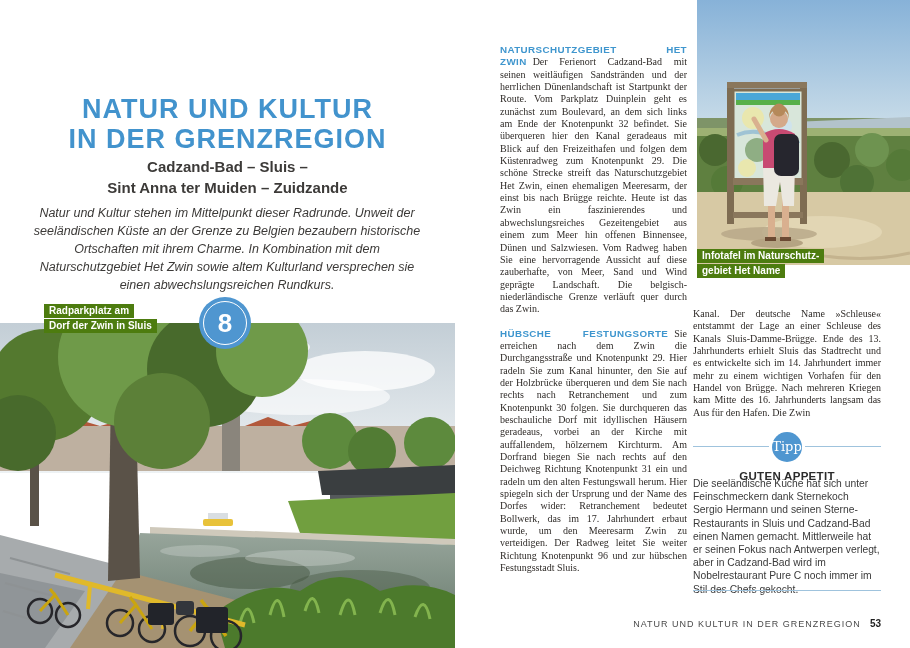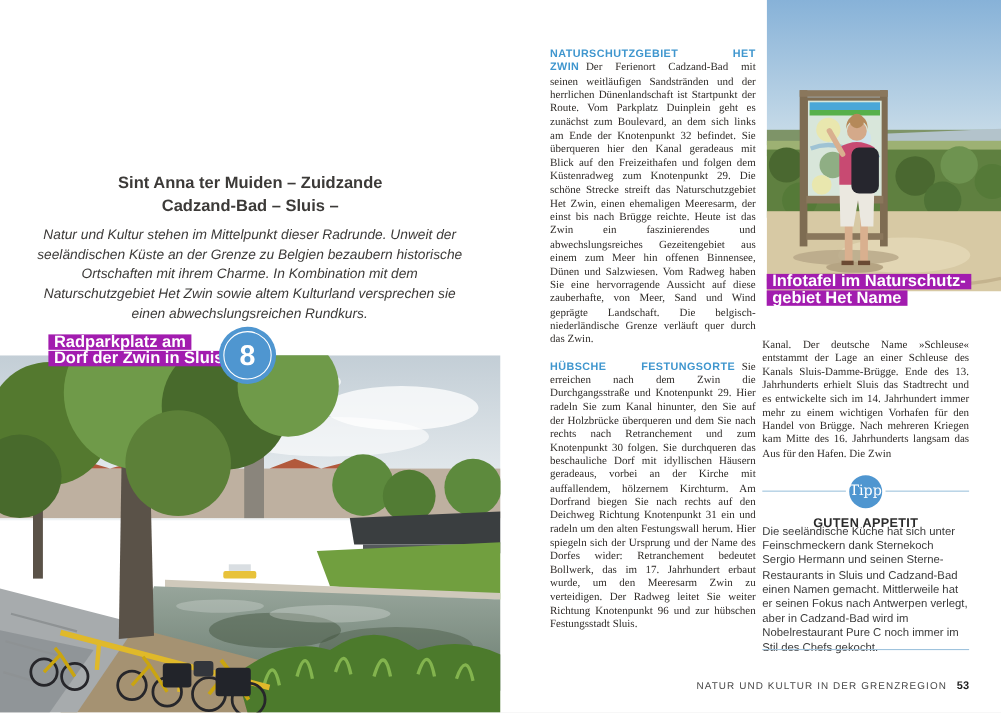--- a/index.html
+++ b/index.html
@@ -8,22 +8,22 @@
   
   .title{position:absolute;left:0;top:94px;width:455px;text-align:center;
          color:#4293cd;font-weight:bold;font-size:27px;line-height:30px;letter-spacing:1px;}
   .subtitle{position:absolute;left:0;top:156px;width:455px;text-align:center;
             color:#3c3a38;font-weight:bold;font-size:15px;line-height:21px;}
   .intro{position:absolute;left:27px;top:204px;width:400px;text-align:center;
          color:#3c3a38;font-size:12.5px;line-height:18px;font-style:italic;}
   .photo-left{position:absolute;left:0;top:323px;width:455px;height:325px;}
   .photo-right{position:absolute;left:697px;top:0;width:213px;height:265px;}
   .photo-label{position:absolute;z-index:5;}
-  .photo-label span{display:inline-block;background:#a21caf;color:#ffffff;font-weight:bold;
-                    font-size:15px;line-height:14px;padding:0 5px;margin-bottom:1px;}
+  .photo-label span{display:inline-block;background:#4d7c0f;color:#ffffff;font-weight:bold;
+                    font-size:10px;line-height:14px;padding:0 5px;margin-bottom:1px;}
   .photo-label span{display:table;}
   .label-left{left:44px;top:304px;}
   .label-right{left:697px;top:249px;}
   .route-badge{position:absolute;left:199px;top:297px;width:52px;height:52px;border-radius:50%;
                background:#4f96d0;z-index:6;}
   .route-badge .ring{position:absolute;left:4px;top:4px;right:4px;bottom:4px;border:1.5px solid #ffffff;
                      border-radius:50%;}
   .route-badge .num{position:absolute;left:0;top:0;width:52px;height:52px;text-align:center;
                     line-height:52px;color:#ffffff;font-weight:bold;font-size:26px;}
   
@@ -45,24 +45,28 @@
   
   .footer{position:absolute;left:500px;top:618px;width:381px;text-align:right;
           font-size:9px;letter-spacing:1px;color:#4a4a4a;}
   .footer .pagenum{font-weight:bold;color:#1f1f1f;font-size:10px;margin-left:9px;letter-spacing:0;}
 </style>
 </head>
 <body>
 
 <div class="page">
 
+  <div class="title">
+    <div>NATUR UND KULTUR</div>
+    <div>IN DER GRENZREGION</div>
+  </div>
 
   <div class="subtitle">
+    <div>Cadzand-Bad – Sluis –</div>
     <div>Sint Anna ter Muiden – Zuidzande</div>
-    <div>Cadzand-Bad – Sluis –</div>
   </div>
 
   <div class="intro">Natur und Kultur stehen im Mittelpunkt dieser Radrunde. Unweit der seeländischen Küste an der Grenze zu Belgien bezaubern historische Ortschaften mit ihrem Charme. In Kombination mit dem Naturschutzgebiet Het Zwin sowie altem Kulturland versprechen sie einen abwechslungsreichen Rundkurs.</div>
 
   <svg class="photo-left" viewBox="0 0 455 325" preserveAspectRatio="none">
     <defs>
       <linearGradient id="skyL" x1="0" y1="0" x2="0" y2="1">
         <stop offset="0" stop-color="#c3ced6"></stop>
           <stop offset="1" stop-color="#eef2f4"></stop>
       </linearGradient>

